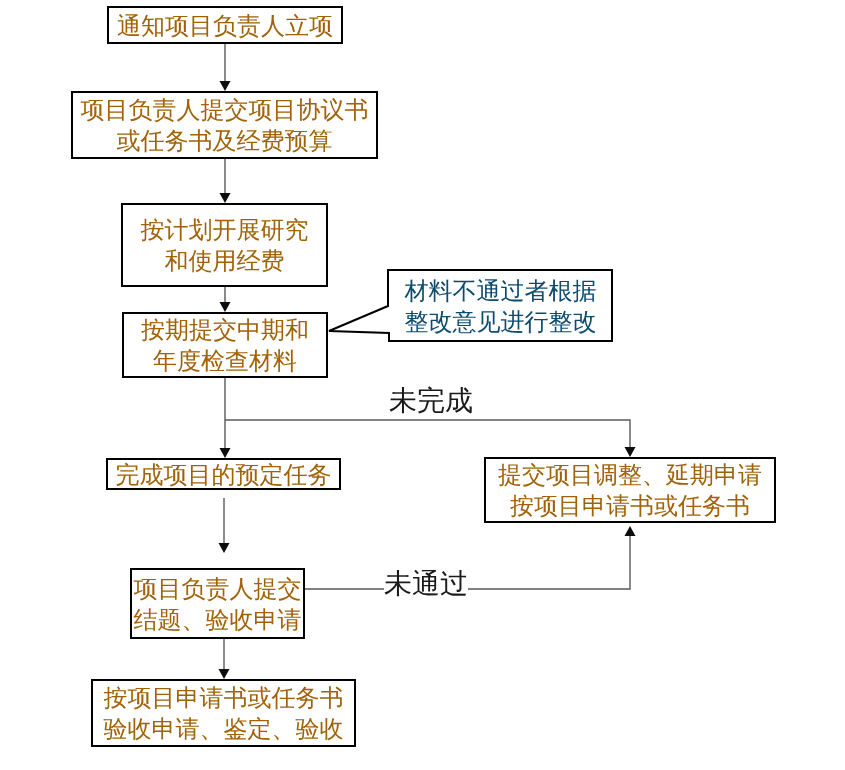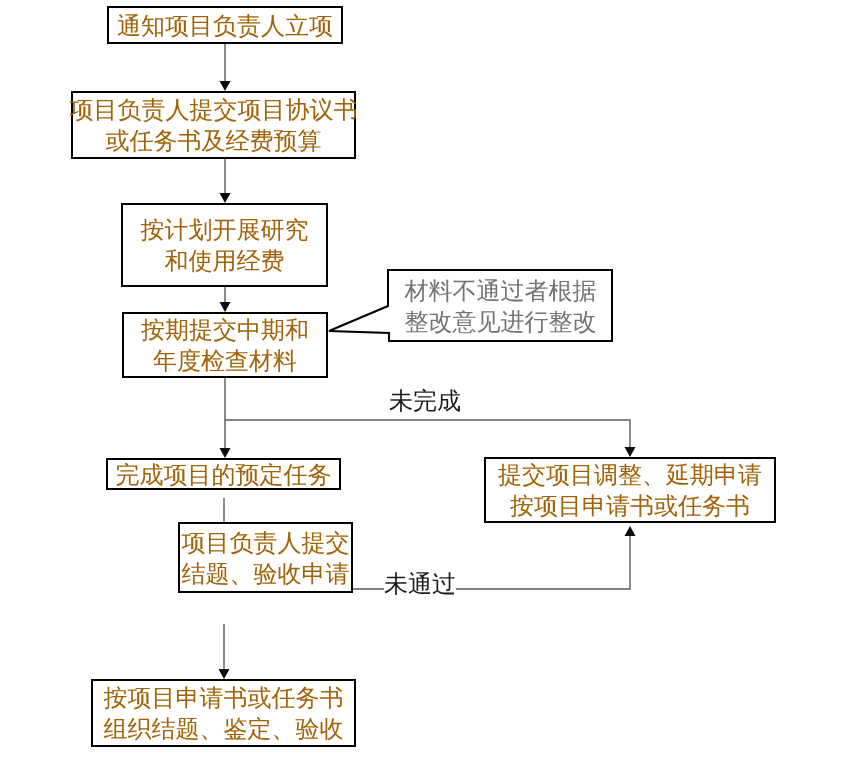--- a/index.html
+++ b/index.html
@@ -40,42 +40,42 @@
   .callout-text {
     position: absolute;
     box-sizing: border-box;
     display: flex;
     flex-direction: column;
     align-items: center;
     justify-content: center;
     text-align: center;
     font-size: 24px;
     line-height: 31px;
-    color: #737373;
+    color: #0c4a6e;
     z-index: 2;
     white-space: nowrap;
     background: transparent;
   }
   .edge-label {
     position: absolute;
-    font-size: 24px;
+    font-size: 28px;
     line-height: 26px;
     color: #1a1a1a;
     z-index: 2;
     white-space: nowrap;
     background: #ffffff;
   }
   
   #box-notify      { left: 107px; top: 6px;   width: 236px; height: 38px; }
-  #box-agreement   { left: 71px;  top: 91px;  width: 285px; height: 68px; }
+  #box-agreement   { left: 71px;  top: 91px;  width: 307px; height: 68px; }
   #box-research    { left: 121px; top: 203px; width: 207px; height: 84px; }
   #box-inspection  { left: 122px; top: 312px; width: 206px; height: 66px; }
   #box-complete    { left: 106px; top: 458px; width: 235px; height: 32px; }
   #box-adjustment  { left: 484px; top: 457px; width: 292px; height: 66px; }
-  #box-acceptapply { left: 130px; top: 522px; width: 175px; height: 71px; margin-left: 48px; }
+  #box-acceptapply { left: 130px; top: 568px; width: 175px; height: 71px; }
   #box-organize    { left: 91px;  top: 679px; width: 265px; height: 68px; }
   #callout-note    { left: 390px; top: 271px; width: 221px; height: 70px; }
   #label-not-completed { left: 389px; top: 388px; }
   #label-not-passed    { left: 384px; top: 562px; margin-top: 9px; }
 </style>
 </head>
 <body>
 
 <div id="canvas">
 
@@ -139,20 +139,20 @@
     <span>按项目申请书或任务书</span>
   </div>
 
   <div class="box" id="box-acceptapply">
     <span>项目负责人提交</span>
     <span>结题、验收申请</span>
   </div>
 
   <div class="box" id="box-organize">
     <span>按项目申请书或任务书</span>
-    <span>组织结题、鉴定、验收</span>
+    <span>验收申请、鉴定、验收</span>
   </div>
 
   <div class="edge-label" id="label-not-completed">未完成</div>
 
   <div class="edge-label" id="label-not-passed">未通过</div>
 
 </div>
 
 </body></html>

